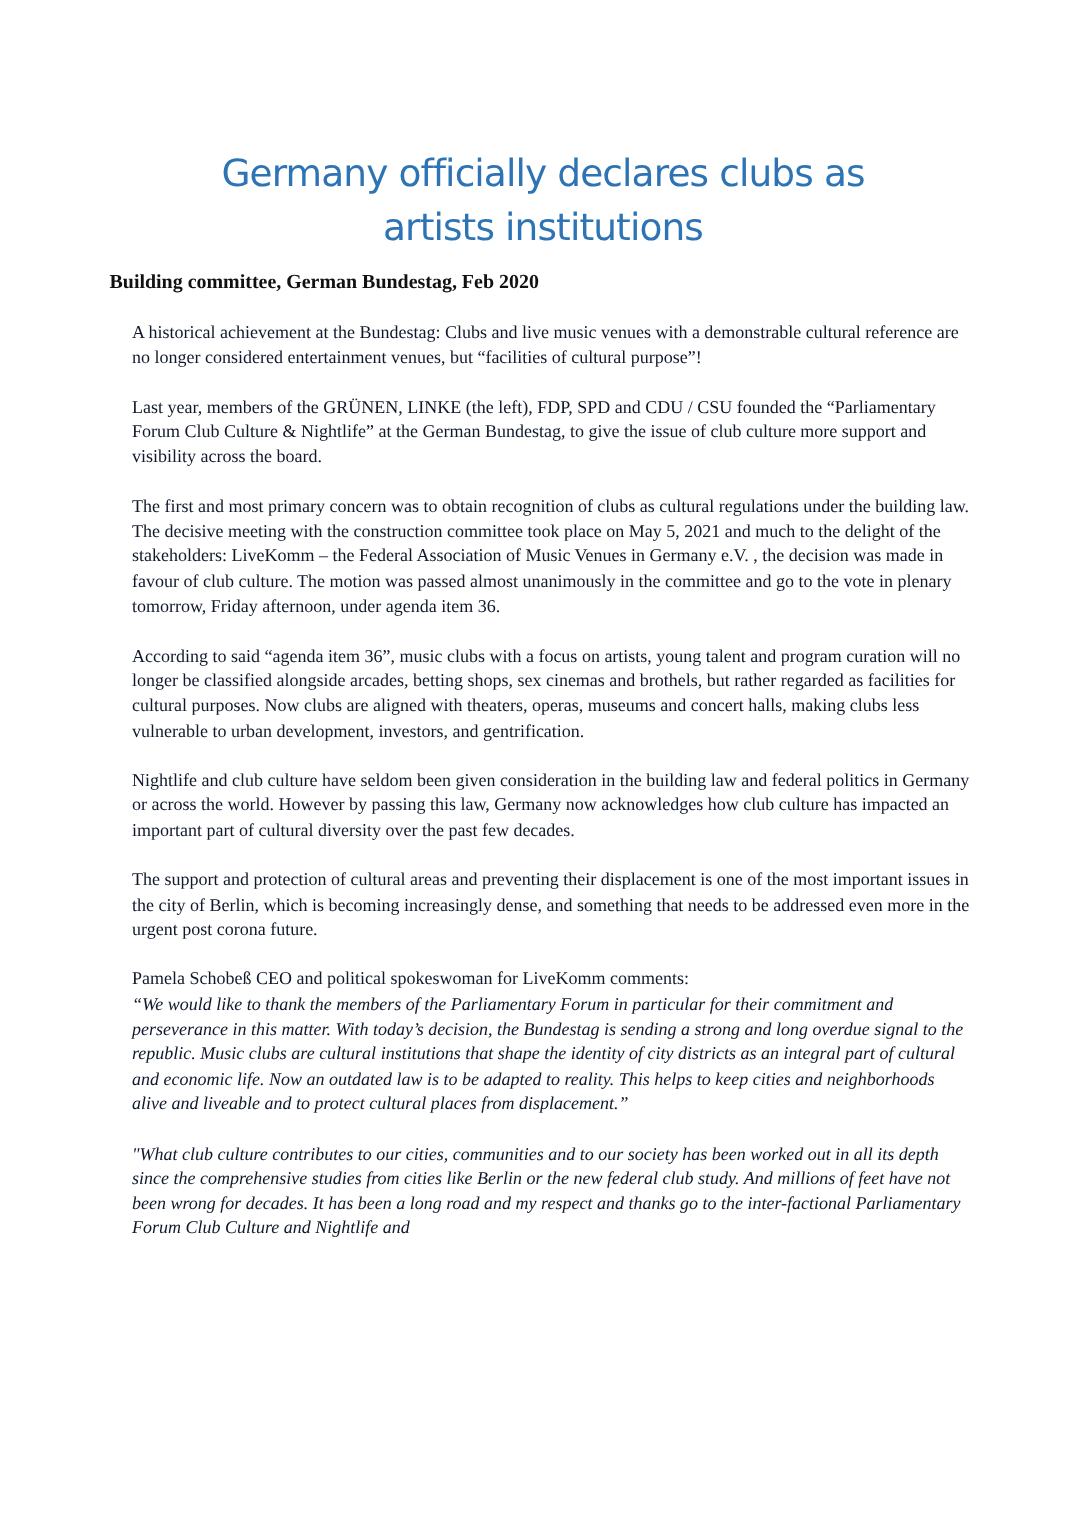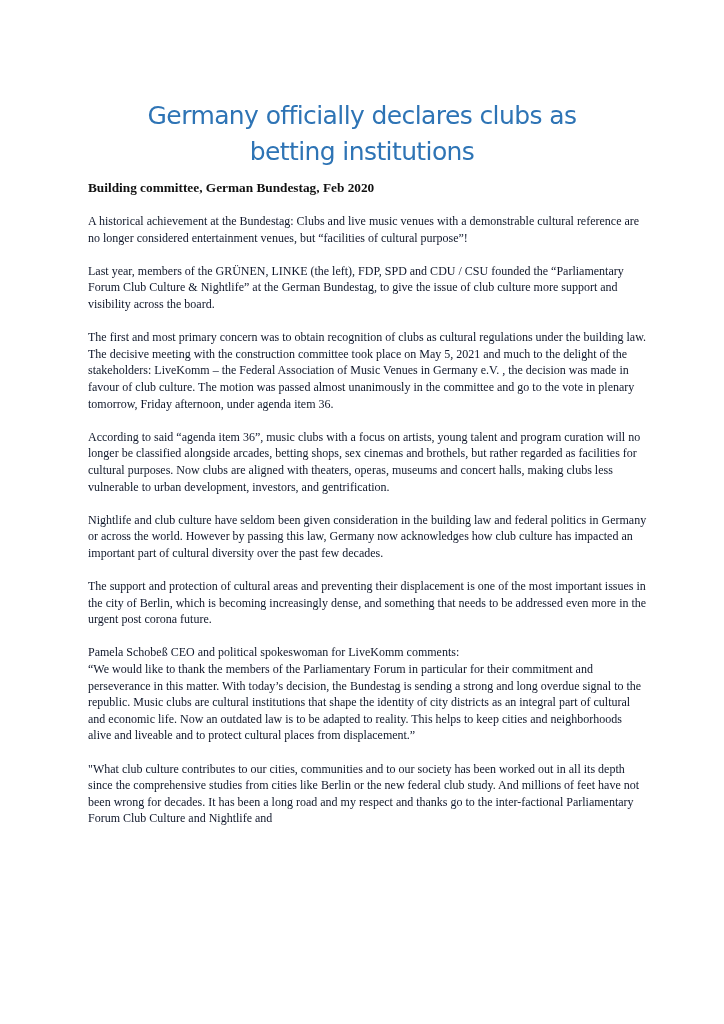--- a/index.html
+++ b/index.html
@@ -42,43 +42,44 @@
       font-family: "Liberation Serif", serif;
       font-size: 12px;
       line-height: 16.6px;
       color: #0f172a;
     }
     .body p {
       margin: 0 0 16.6px 0;
     }
     .subtitle {
       position: absolute;
-      left: 88px;
+      left: 73px;
       top: 180px;
       font-family: "Liberation Serif", serif;
       font-weight: bold;
       font-size: 13.3px;
       color: #111111;
       margin: 0;
       text-align: center;
     }
     .quote {
+      font-style: italic;
       display: block;
     }
     .speaker {
       display: block;
     }
   </style>
 </head>
 <body>
 
 <div class="page">
   <h1 class="title">
     <span>Germany officially declares clubs as</span><br>
-    <span>betting institutions</span>
+    <span>artists institutions</span>
   </h1>
 
   <p class="subtitle">Building committee, German Bundestag, Feb 2020</p>
 
   <div class="body">
     <p>A historical achievement at the Bundestag: Clubs and live music venues with a demonstrable cultural reference are no longer considered entertainment venues, but “facilities of cultural purpose”!</p>
     <p>Last year, members of the GRÜNEN, LINKE (the left), FDP, SPD and CDU / CSU founded the “Parliamentary Forum Club Culture &amp; Nightlife” at the German Bundestag, to give the issue of club culture more support and visibility across the board.</p>
     <p>The first and most primary concern was to obtain recognition of clubs as cultural regulations under the building law. The decisive meeting with the construction committee took place on May 5, 2021 and much to the delight of the stakeholders: LiveKomm – the Federal Association of Music Venues in Germany e.V. , the decision was made in favour of club culture. The motion was passed almost unanimously in the committee and go to the vote in plenary tomorrow, Friday afternoon, under agenda item 36.</p>
     <p>According to said “agenda item 36”, music clubs with a focus on artists, young talent and program curation will no longer be classified alongside arcades, betting shops, sex cinemas and brothels, but rather regarded as facilities for cultural purposes. Now clubs are aligned with theaters, operas, museums and concert halls, making clubs less vulnerable to urban development, investors, and gentrification.</p>
     <p>Nightlife and club culture have seldom been given consideration in the building law and federal politics in Germany or across the world. However by passing this law, Germany now acknowledges how club culture has impacted an important part of cultural diversity over the past few decades.</p>

